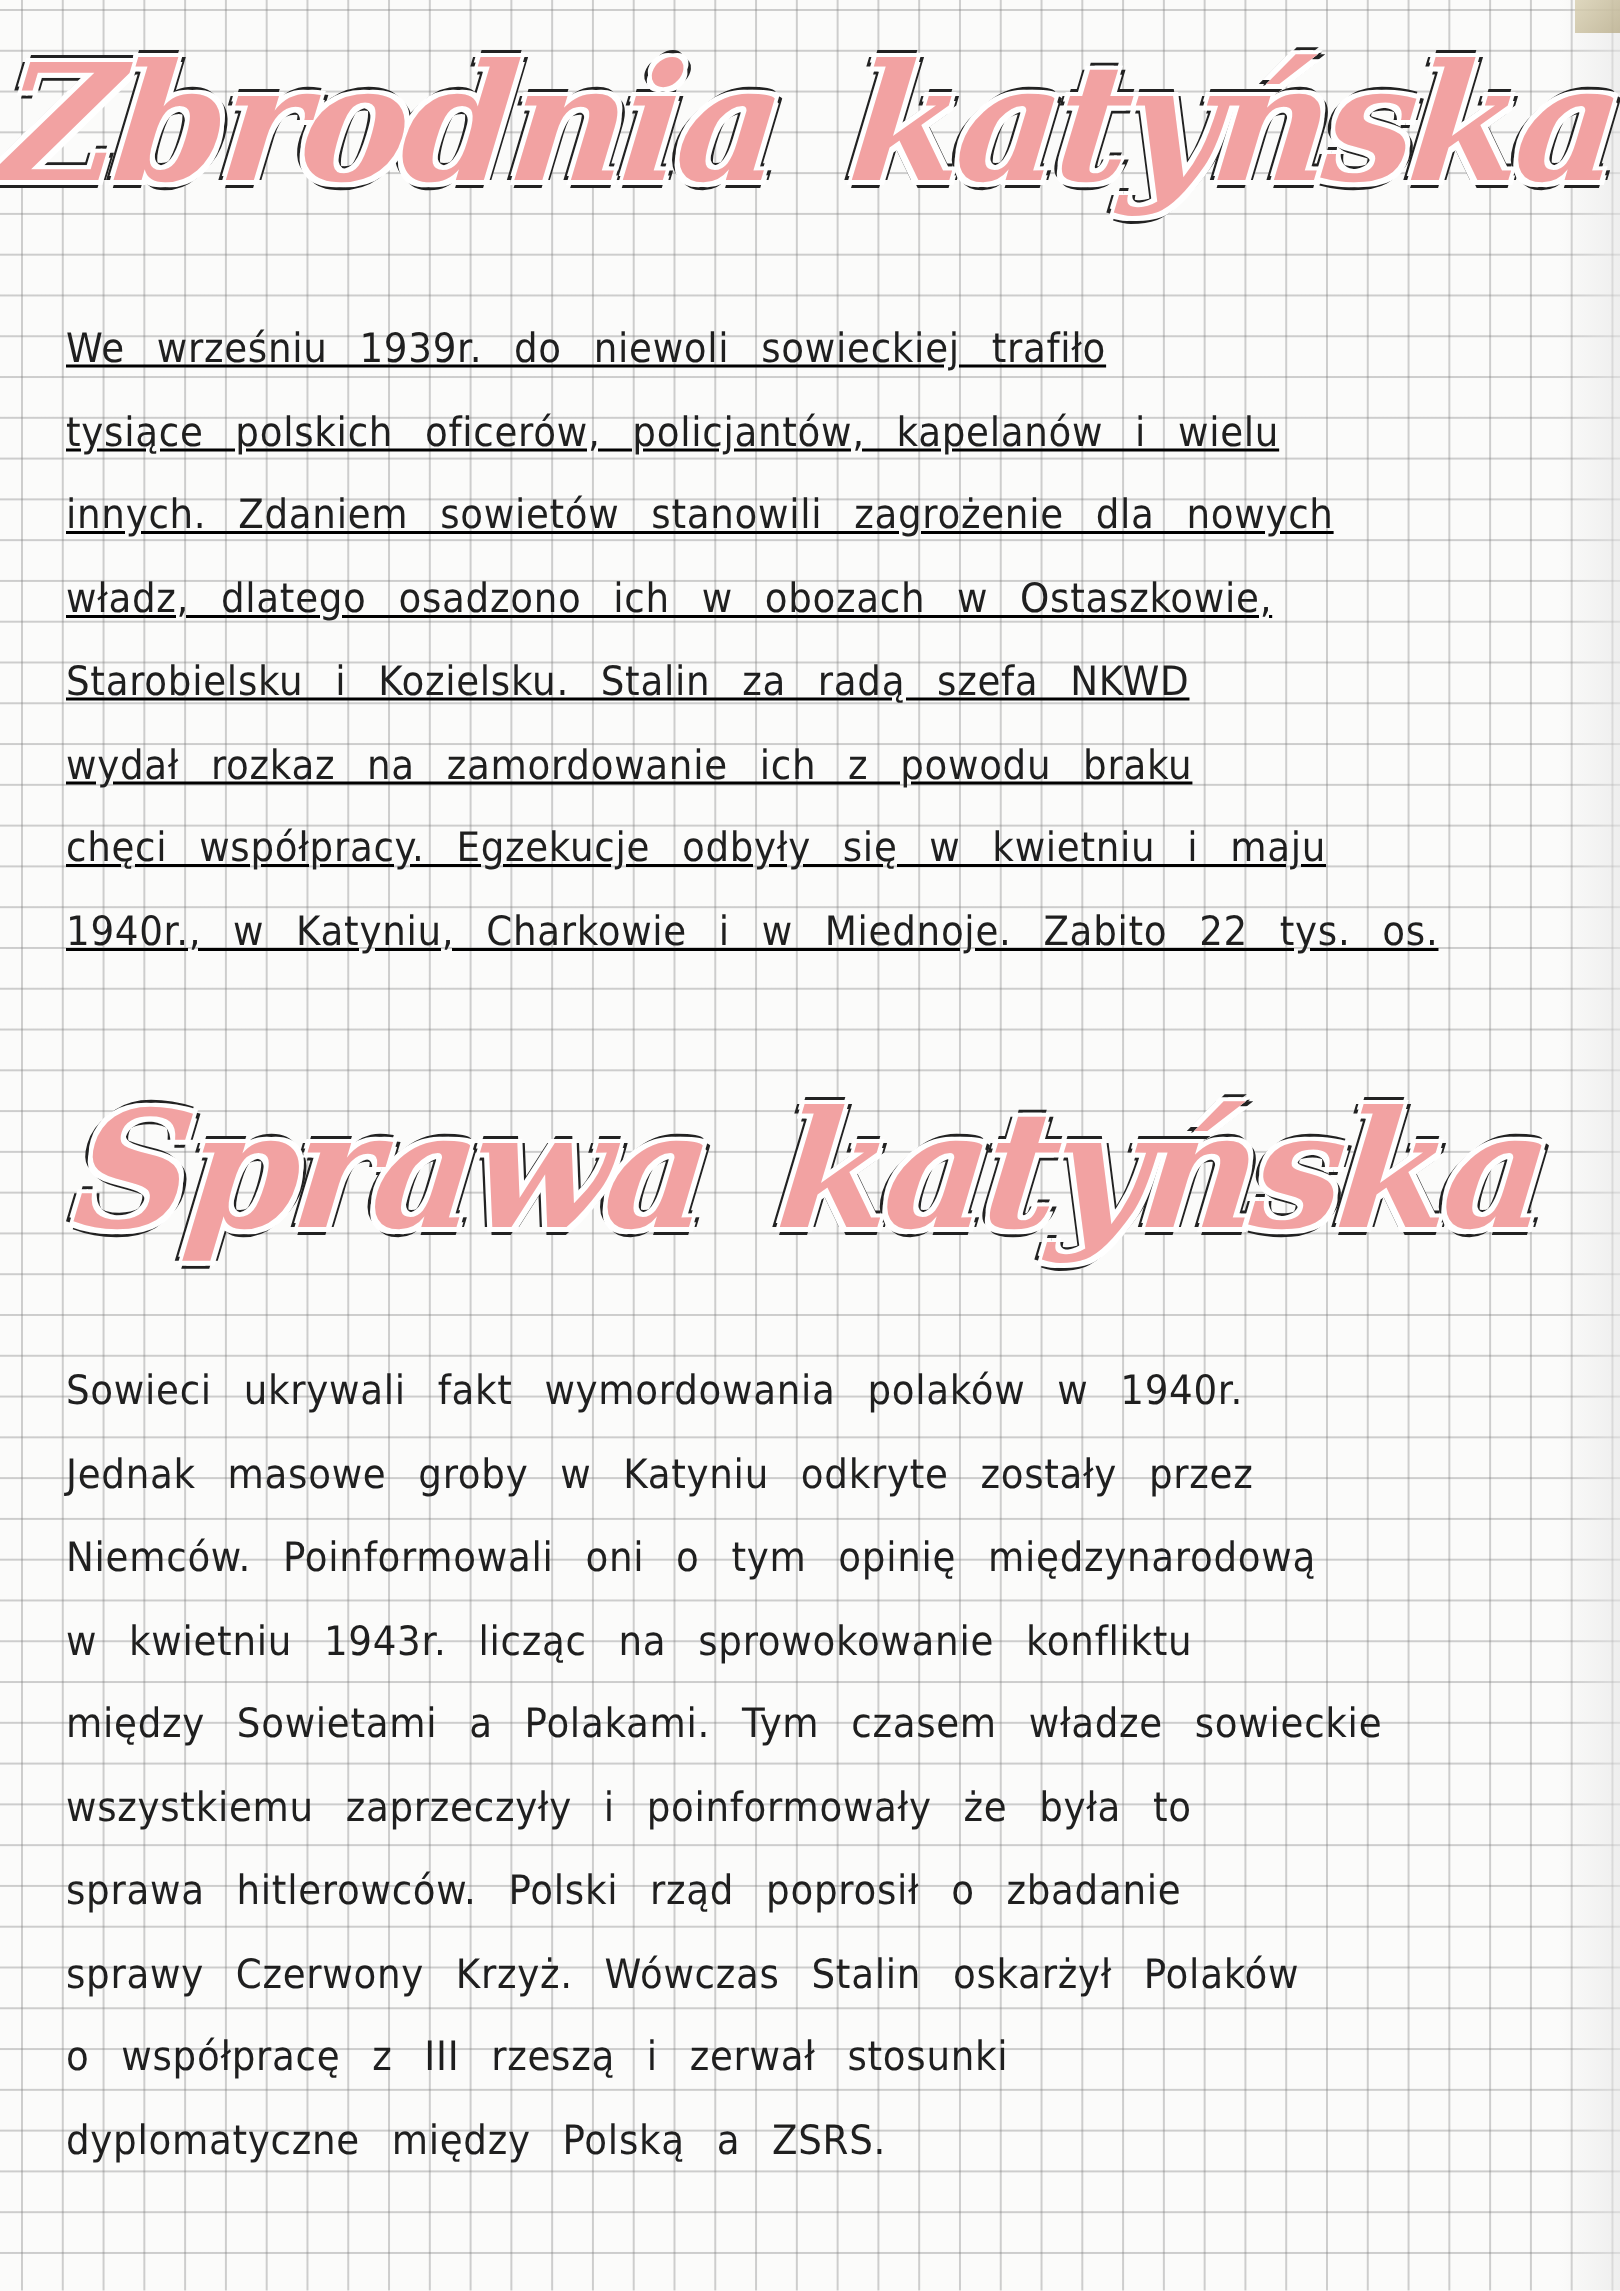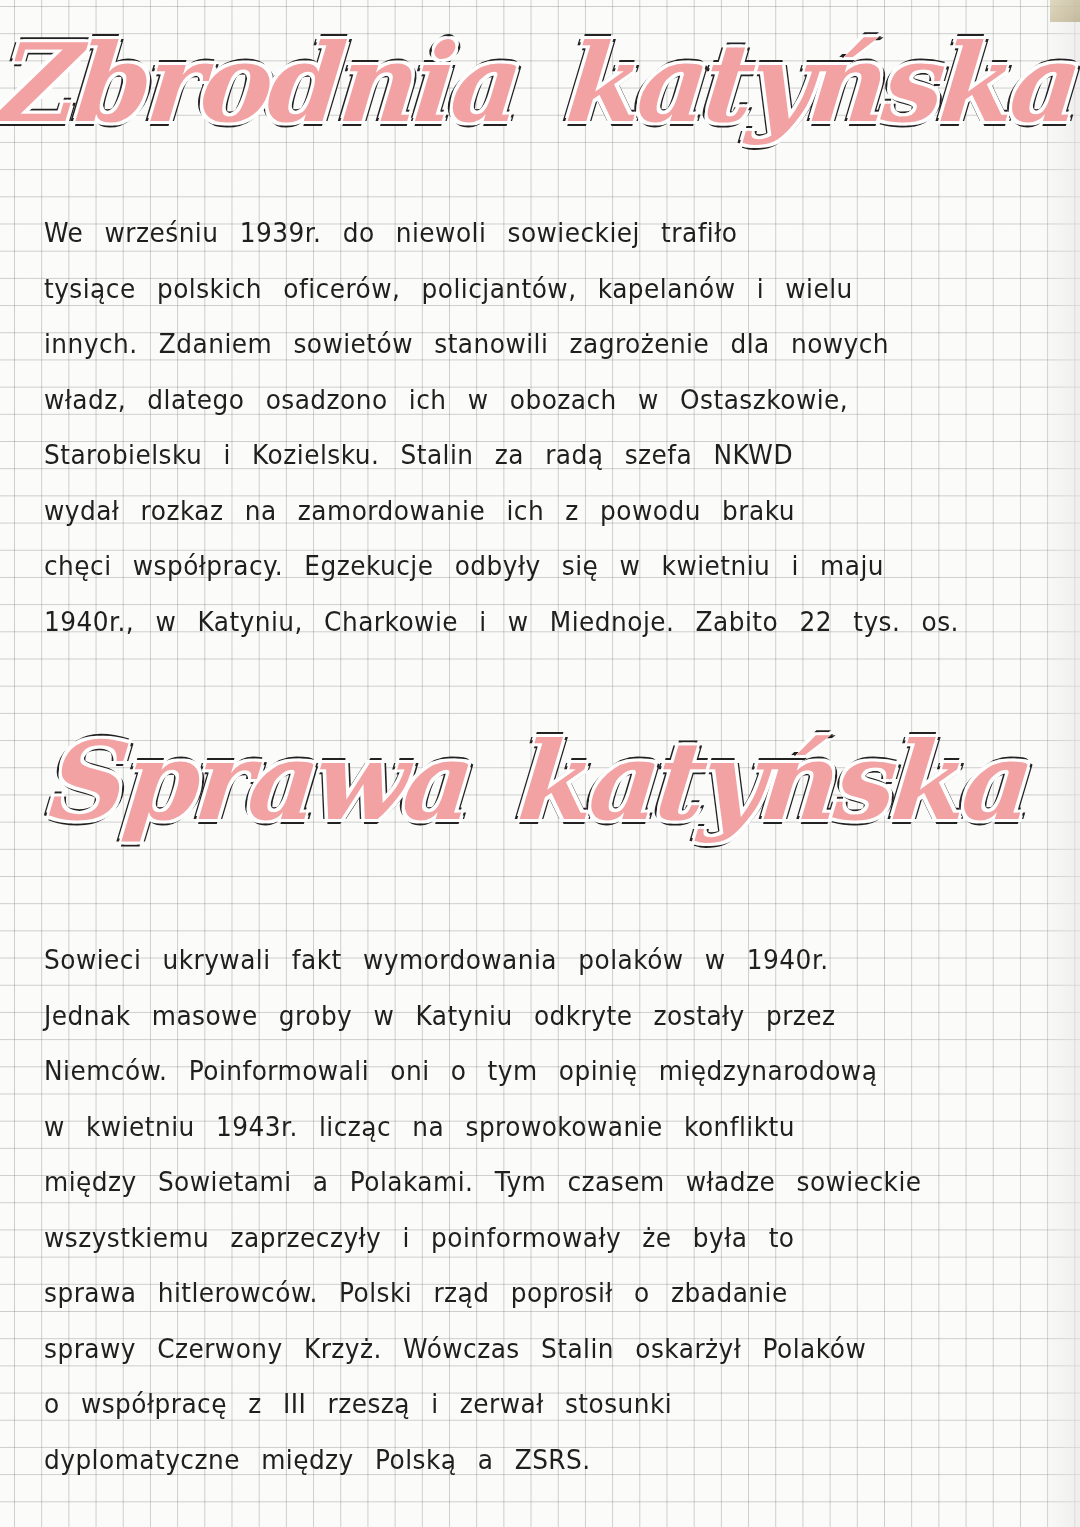--- a/index.html
+++ b/index.html
@@ -48,22 +48,22 @@
     position:absolute; left:44px; width:1010px;
   }
   .line {
     height:55.5px; line-height:55.5px;
     font-family:"DejaVu Sans", sans-serif;
     font-size:27px; color:#1f1f1f;
     white-space:nowrap; letter-spacing:0.5px;
     word-spacing:14px;
     transform:scaleX(0.92); transform-origin:left center;
   }
-  .block1 { top:205px; }
-  .block2 { top:932px; }
+  .block1 { top:205px;text-decoration:underline; }
+  .block2 { top:900px; }
 </style>
 </head>
 <body>
 
 <div class="page">
   <div class="edge-shade"></div>
   <div class="corner"></div>
 
   <div class="title title1">
     <span>Zbrodnia</span>

